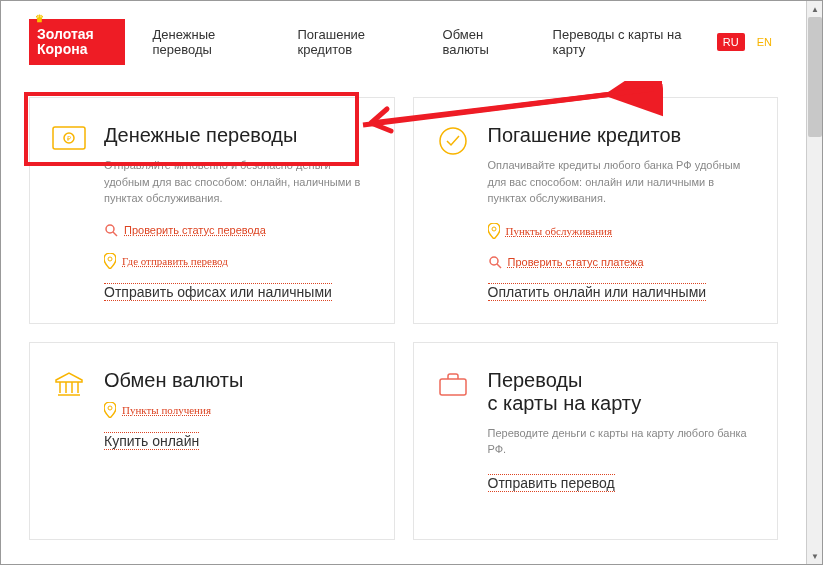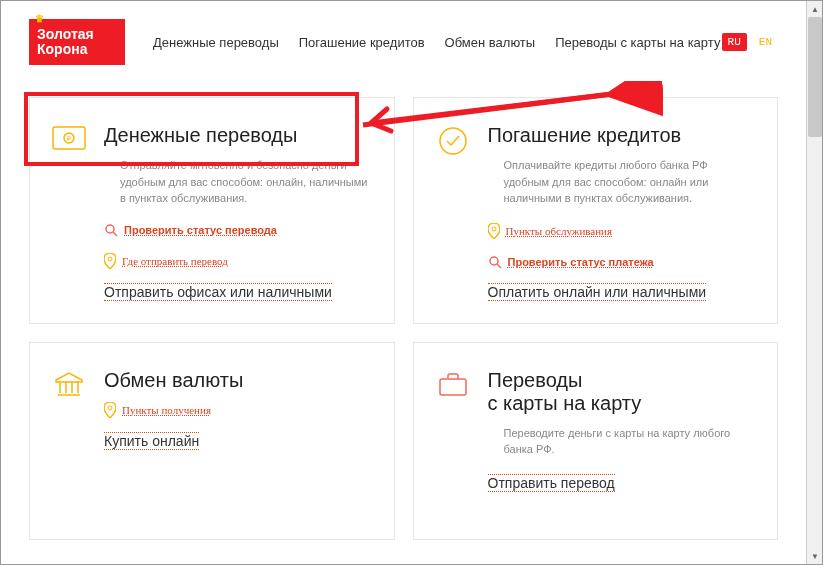--- a/index.html
+++ b/index.html
@@ -9,34 +9,34 @@
 .scroll-up { position: absolute; top: 0; width: 16px; height: 16px; display: flex; align-items: center; justify-content: center; font-size: 8px; color: #666; }
 .scroll-down { position: absolute; bottom: 0; width: 16px; height: 16px; display: flex; align-items: center; justify-content: center; font-size: 8px; color: #666; }
 .scroll-thumb { position: absolute; top: 16px; width: 14px; left: 1px; height: 120px; background: #c8c8c8; border-radius: 2px; }
 .content { padding: 18px 28px; width: calc(100% - 16px); }
 .header { display: flex; align-items: center; gap: 0; margin-bottom: 32px; }
 .logo { width: 96px; height: 46px; background: #ee1c25; color: #fff; display: flex; flex-direction: column; justify-content: center; padding-left: 8px; font-size: 14px; line-height: 1.1; position: relative; font-weight: 600; }
 .logo-crown { position: absolute; top: -6px; left: 6px; font-size: 10px; color: #f7c400; }
 .nav { display: flex; gap: 20px; margin-left: 28px; }
 .nav-item { font-size: 13px; color: #333; text-decoration: none; cursor: pointer; }
 .lang-switch { margin-left: auto; display: flex; gap: 6px; align-items: center; }
-.lang-btn { font-size: 11px; padding: 3px 6px; border-radius: 2px; cursor: pointer; font-family: Liberation Mono, monospace; }
+.lang-btn { font-size: 11px; padding: 3px 6px; border-radius: 2px; cursor: pointer; }
 .lang-active { background: #ee1c25; color: #fff; }
 .lang-inactive { color: #f8b400; }
 .cards { display: grid; grid-template-columns: 1fr 1fr; gap: 18px; }
 .card { border: 1px solid #e5e5e5; padding: 26px 22px 22px 22px; position: relative; min-height: 198px; }
 .card-inner { display: flex; gap: 18px; }
 .card-icon { width: 34px; height: 28px; flex-shrink: 0; display: flex; align-items: flex-start; justify-content: center; margin-top: 2px; }
 .card-body { flex: 1; }
 .card-title { font-size: 20px; color: #222; font-weight: 400; margin-bottom: 10px; }
-.card-desc { font-size: 11px; color: #888; line-height: 1.5; margin-bottom: 16px; margin-left: 16px; }
+.card-desc { font-size: 11px; color: #888; line-height: 1.5; margin-bottom: 16px; }
 .card-links { display: flex; gap: 16px; margin-bottom: 14px; flex-wrap: wrap; }
 .card-link { display: flex; align-items: center; gap: 6px; font-size: 11px; }
 .card-link-text { text-decoration: underline; cursor: pointer; }
-.link-red .card-link-text { color: #d42; text-decoration-style: dotted; font-weight: bold; }
+.link-red .card-link-text { color: #d42; text-decoration-style: dotted; }
 .link-orange .card-link-text { color: #d42; text-decoration-style: dotted; font-family: Liberation Serif, serif; }
 .card-cta { font-size: 14px; color: #333; border-top: 1px dotted #d42; display: inline; cursor: pointer; }
 .card-cta span { border-bottom: 1px dotted #d42; }
 .highlight-box { position: absolute; top: -6px; left: -6px; width: 335px; height: 74px; border: 4px solid #ee1c25; pointer-events: none; }
 .arrow-svg { position: absolute; top: 80px; left: 352px; pointer-events: none; }
 svg.ico { display: block; }
 </style>
 </head>
 <body>
 

